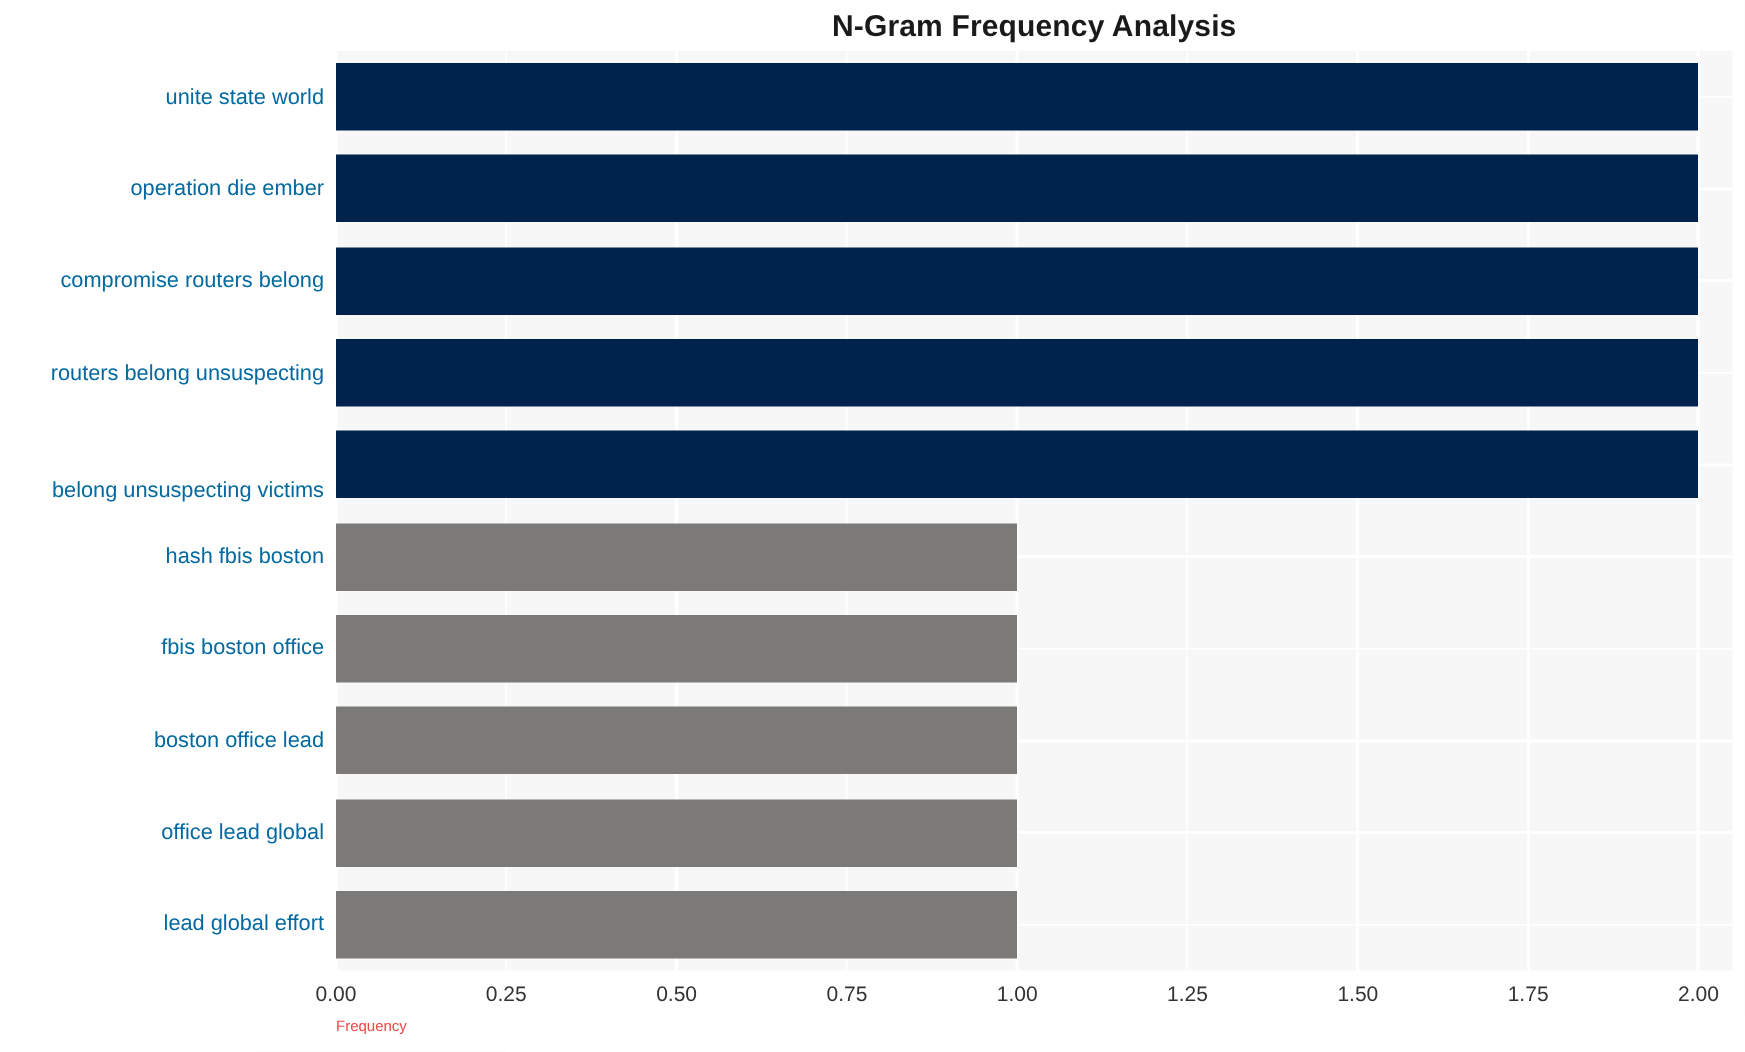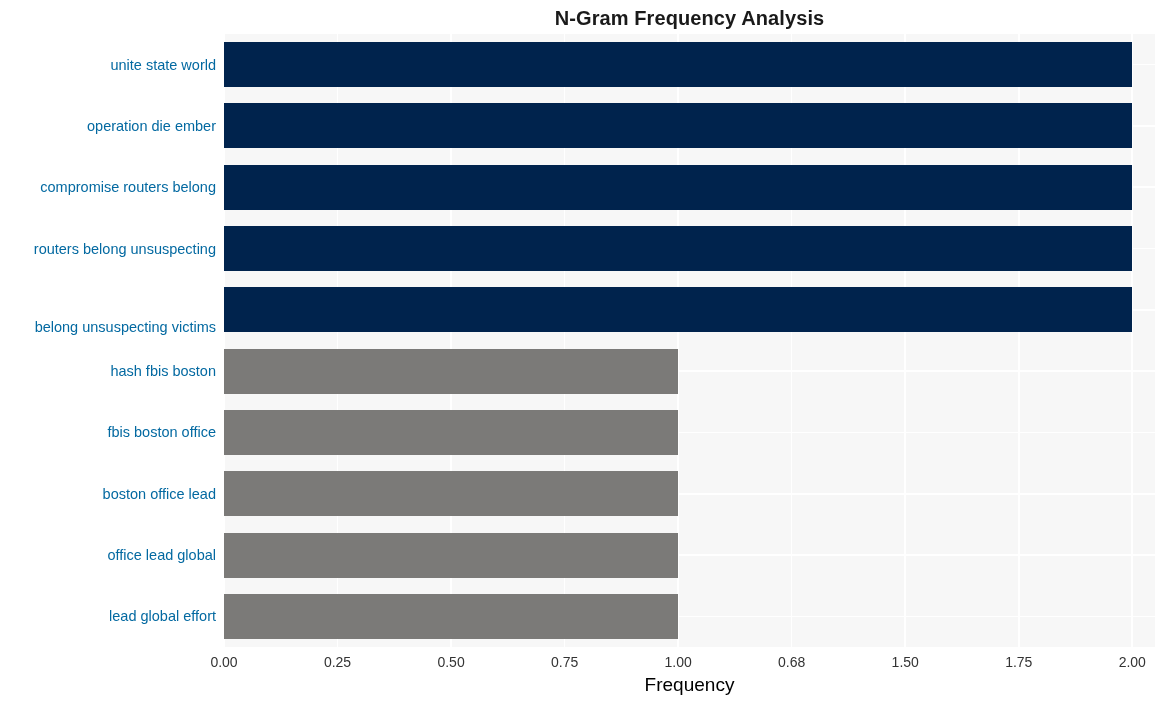--- a/index.html
+++ b/index.html
@@ -106,23 +106,23 @@
     text-align: center;
     font-size: 14px;
     color: #333333;
     line-height: 18px;
   }
   #x-axis-label {
     position: absolute;
     left: 224px;
     top: 28px;
     width: 931px;
-    text-align: center;
-    font-size: 19px;
-    color: #000000;
+    text-align: left;
+    font-size: 10px;
+    color: #ef4444;
     line-height: 20px;
   }
 </style>
 </head>
 <body>
 
 <div id="figure">
 
   <div id="chart-title">N-Gram Frequency Analysis</div>
 
@@ -171,19 +171,19 @@
       <div class="ytick" style="top: 574.35px;">lead global effort</div>
     </div>
 
   <div id="x-axis">
     <div id="x-axis-label">Frequency</div>
   <div class="xtick" style="left: 224px;">0.00</div>
       <div class="xtick" style="left: 337.537px;">0.25</div>
       <div class="xtick" style="left: 451.073px;">0.50</div>
       <div class="xtick" style="left: 564.61px;">0.75</div>
       <div class="xtick" style="left: 678.146px;">1.00</div>
-      <div class="xtick" style="left: 791.683px;">0.68</div>
+      <div class="xtick" style="left: 791.683px;">1.25</div>
       <div class="xtick" style="left: 905.22px;">1.50</div>
       <div class="xtick" style="left: 1018.76px; text-align: center;">1.75</div>
       <div class="xtick" style="left: 1132.29px;">2.00</div>
     </div>
 
 </div>
 
 </body></html>

